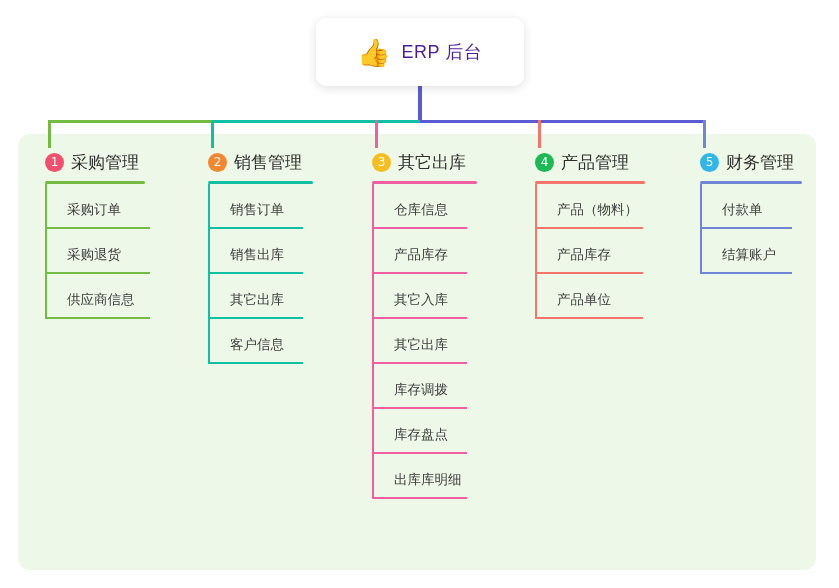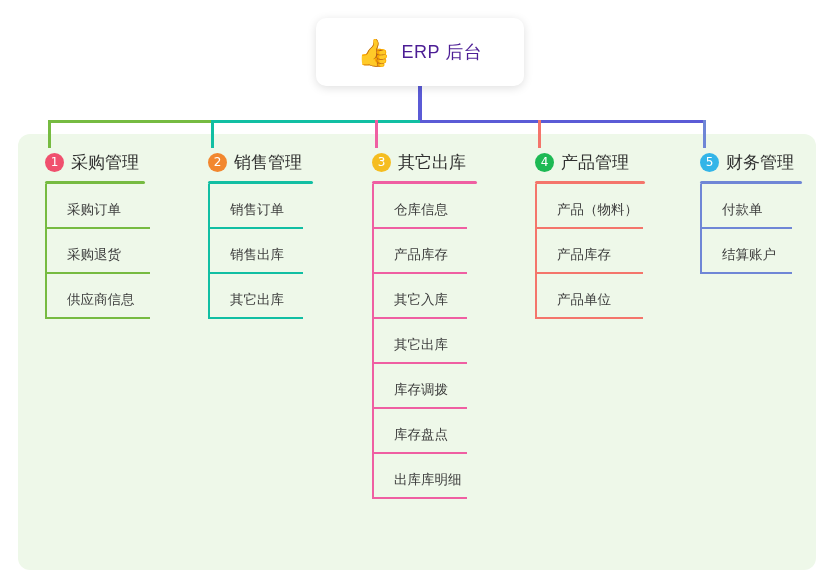--- a/index.html
+++ b/index.html
@@ -154,20 +154,25 @@
           <div class="item">
             <div class="item-spine" style="background: rgb(17, 191, 163);"></div>
             <div class="item-label">销售出库</div>
             <div class="item-underline" style="background: rgb(17, 191, 163); width: 95px;"></div>
           </div>
           <div class="item">
             <div class="item-spine" style="background: rgb(17, 191, 163);"></div>
             <div class="item-label">其它出库</div>
             <div class="item-underline" style="background: rgb(17, 191, 163); width: 95px;"></div>
           </div>
+          <div class="item">
+            <div class="item-spine" style="background: rgb(17, 191, 163);"></div>
+            <div class="item-label">客户信息</div>
+            <div class="item-underline" style="background: rgb(17, 191, 163); width: 95px;"></div>
+          </div>
         </div>
       </div>
       <div class="col" style="left: 372px; top: 150px;">
         <div class="col-head">
           <span class="badge" style="background: rgb(245, 189, 32);">3</span>
           <span class="col-title">其它出库</span>
         </div>
         <div class="col-underline" style="background: rgb(239, 95, 162); width: 105px;"></div>
         <div class="items" style="margin-top: 0px;">
           <div class="item">

